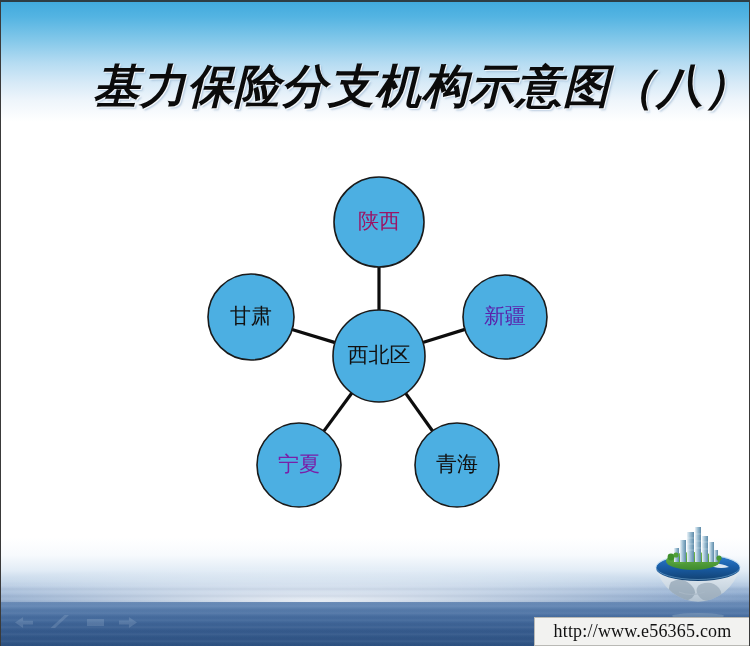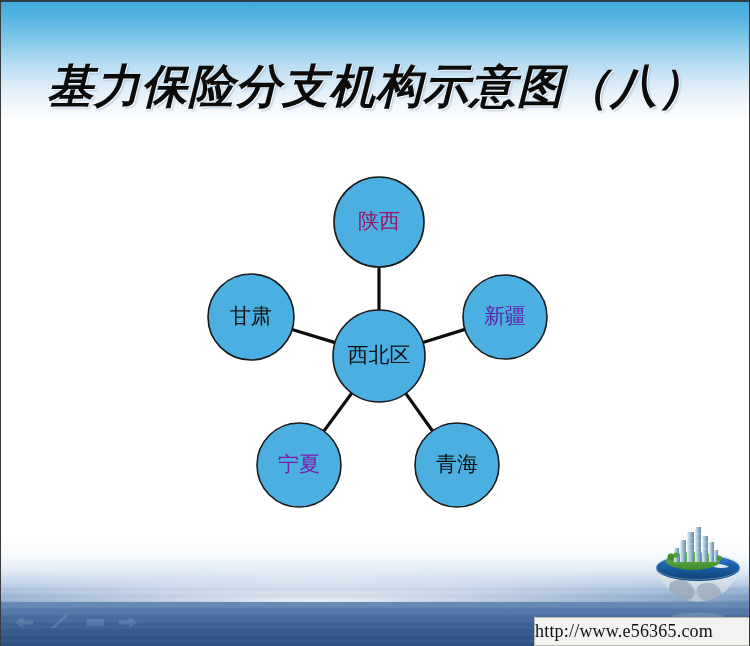--- a/index.html
+++ b/index.html
@@ -105,21 +105,21 @@
     clip-path: polygon(0% 18%, 100% 18%, 100% 82%, 0% 82%); }
   #water-mark-4 { left: 118px; width: 18px; height: 11px;
     clip-path: polygon(0% 32%, 55% 32%, 55% 0%, 100% 50%, 55% 100%, 55% 68%, 0% 68%); }
 
   
   #title {
     position: absolute;
     left: 0;
     top: 56px;
     width: 750px;
-    text-align: center;
+    text-align: right;
     font-family: "Liberation Serif", "DejaVu Serif", serif;
     font-size: 46px;
     font-weight: bold;
     font-style: italic;
     letter-spacing: 1px;
     color: #0b0b0b;
     text-shadow:
        1px 1px 0 rgba(255,255,255,.85),
        2px 2px 2px rgba(140,170,200,.55);
     white-space: nowrap;
@@ -167,21 +167,21 @@
     position: absolute;
     left: 533px;
     top: 617px;
     width: 217px;
     height: 29px;
     background: #f2f2f0;
     border: 1px solid #b9b9b5;
     box-sizing: border-box;
     display: flex;
     align-items: center;
-    justify-content: flex-start;
+    justify-content: center;
   }
   #url-text {
     font-family: "Liberation Serif", "DejaVu Serif", serif;
     font-size: 18px;
     color: #111111;
     letter-spacing: .2px;
     white-space: nowrap;
   }
 </style>
 </head>

